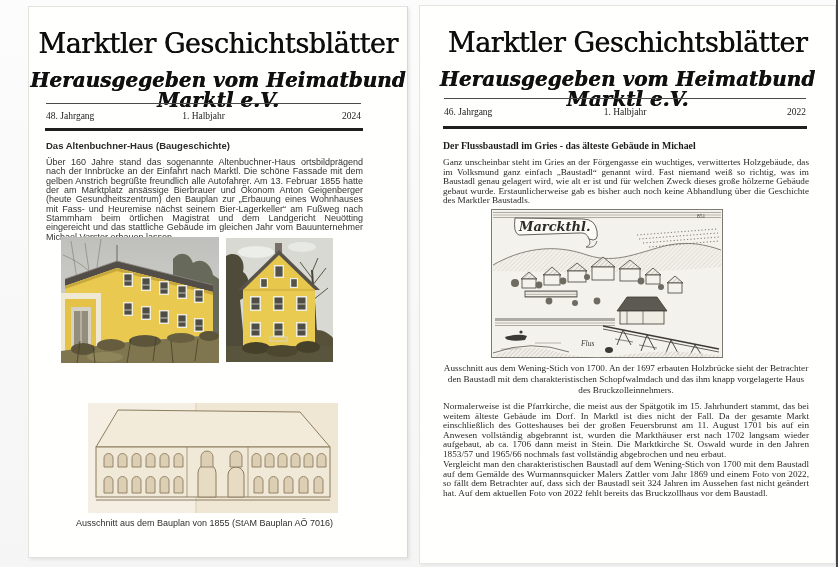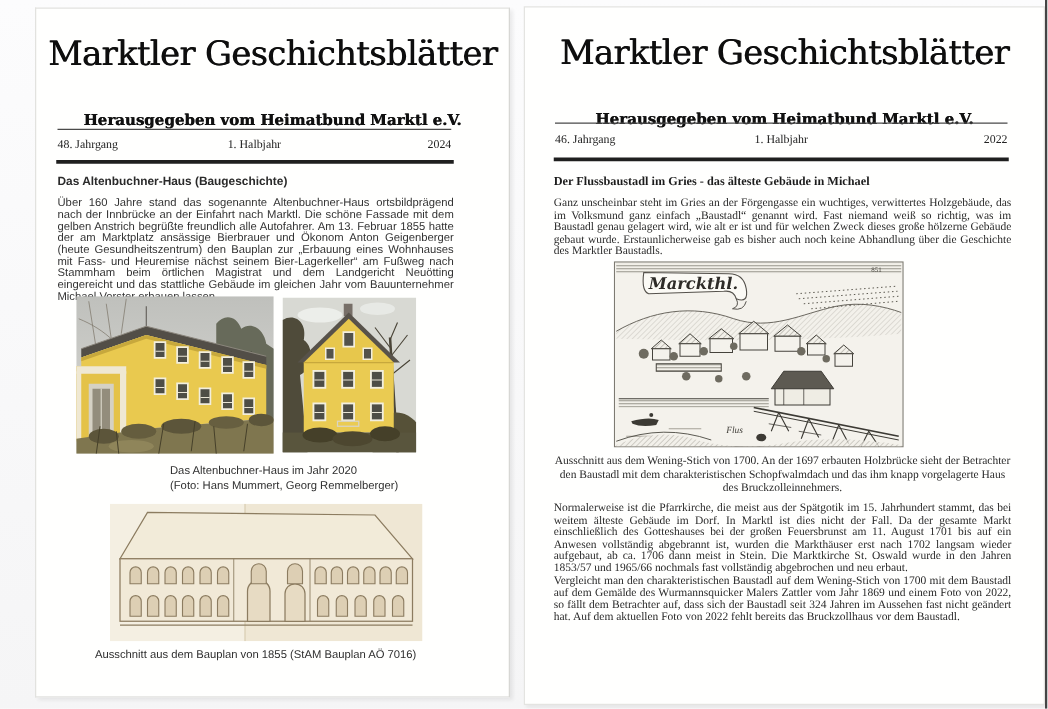--- a/index.html
+++ b/index.html
@@ -22,23 +22,23 @@
   }
   .scan-edge{position:absolute;right:0;top:0;bottom:0;width:2px;background:#454545;}
 
   
   .mast-title{
     position:absolute;top:22px;left:0;right:0;margin:0;text-align:center;
     font-family:"DejaVu Serif",serif;font-weight:400;font-size:27px;line-height:30px;
     letter-spacing:-0.5px;color:#0e0e0e;text-shadow:0.5px 0 0 #0e0e0e;
   }
   .mast-sub{
-    position:absolute;top:63px;left:0;right:0;margin:16px;text-align:center;
-    font-family:"DejaVu Serif",serif;font-weight:700;font-size:12px;line-height:20px;
-    color:#101010;text-shadow:0.4px 0 0 #101010;
+    position:absolute;top:63px;left:0;right:0;margin:0;text-align:center;
+    font-family:"DejaVu Serif",serif;font-weight:700;font-size:20px;line-height:20px;
+    color:#101010;text-shadow:0.4px 0 0 #101010;font-style:italic;
   }
   .rule{position:absolute;}
   .rule-thin{height:1px;background:#4a4a4a;}
   .rule-thick{height:3px;background:#1f1f1f;}
   .issue-row{position:absolute;font-size:9.5px;line-height:11px;color:#222;}
   .issue-row .c{position:absolute;left:0;right:0;text-align:center;}
   .issue-row .l{position:absolute;left:0;}
   .issue-row .r{position:absolute;right:0;font-family:Liberation Serif, serif;}
 
   
@@ -248,24 +248,20 @@
             <line x1="1.5" y1="8" x2="9.5" y2="8" stroke="#e8e4d4" stroke-width="0.8"></line>
           </g>
       </g>
       <rect x="44" y="99" width="17" height="4" fill="none" stroke="#d9d4c4" stroke-width="1"></rect>
       <rect x="0" y="108" width="107" height="16" fill="#59553d"></rect>
       <ellipse cx="30" cy="110" rx="14" ry="6" fill="#454029"></ellipse>
       <ellipse cx="56" cy="113" rx="16" ry="6" fill="#4d4730"></ellipse>
       <ellipse cx="82" cy="109" rx="12" ry="6" fill="#454029"></ellipse>
     </svg>
 
-    <div class="photo-cap">
-      <div>Das Altenbuchner-Haus im Jahr 2020</div>
-      <div>(Foto: Hans Mummert, Georg Remmelberger)</div>
-    </div>
 
     <svg class="photo" style="left:59px;top:396px;" width="250" height="110" viewBox="0 0 250 110" role="img">
       <rect width="250" height="110" fill="#efe7d4"></rect>
       <rect x="0" y="0" width="108" height="110" fill="#ffffff" opacity="0.32"></rect>
       <line x1="108" y1="0" x2="108" y2="110" stroke="#d9cdb2" stroke-width="1"></line>
       <g stroke="#8c7c60" fill="none" stroke-width="1">
         <path d="M8,44 L30,7 L212,9 L242,44 Z" fill="#f2ebd9"></path>
         <rect x="8" y="44" width="234" height="50" fill="#f1e9d7"></rect>
         <line x1="8" y1="97" x2="242" y2="97"></line>
       </g>

